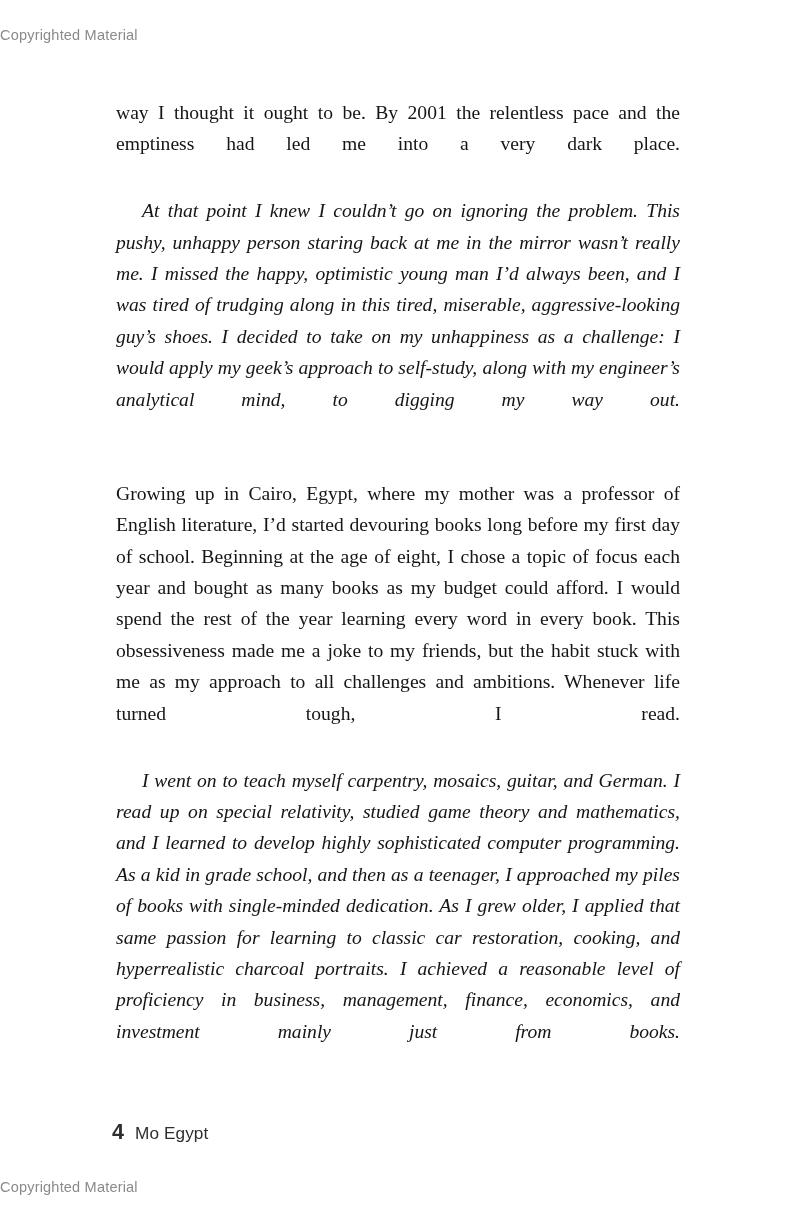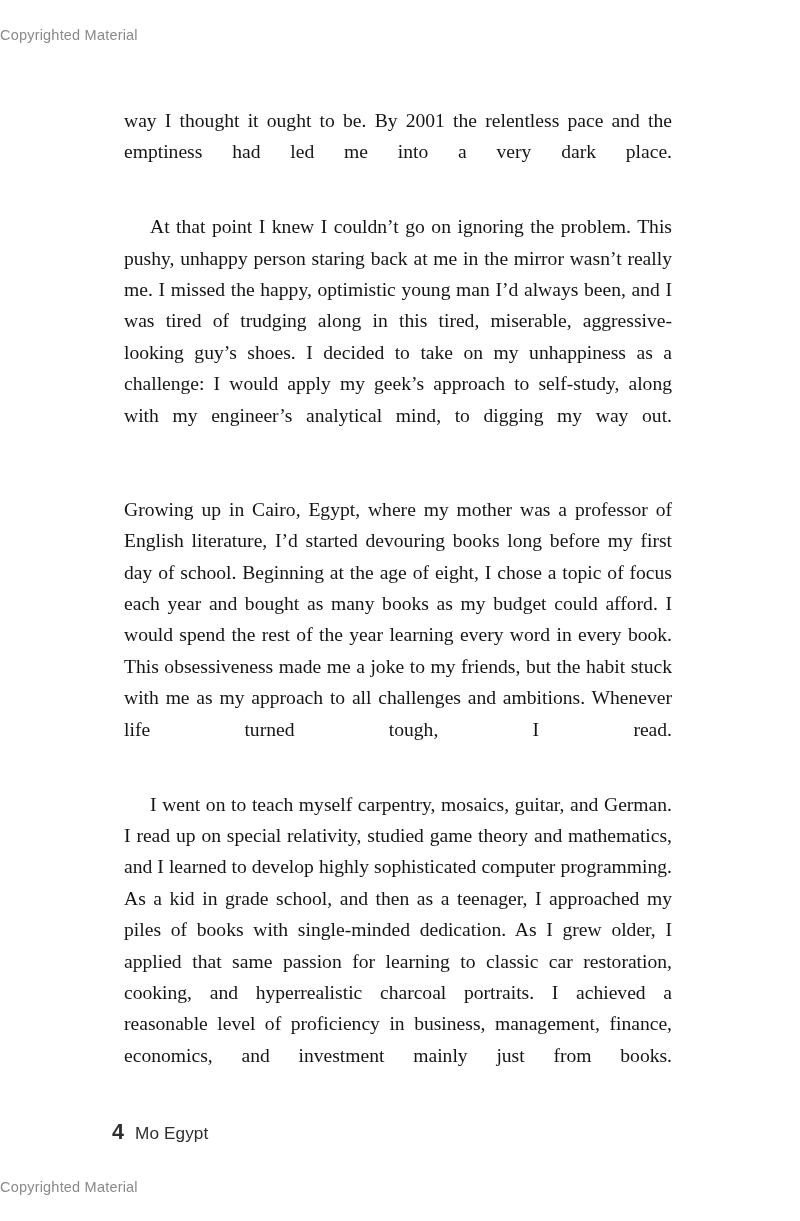--- a/index.html
+++ b/index.html
@@ -38,33 +38,34 @@
 
   
   .text-column {
     position: absolute;
     left: 112px;
     top: 93px;
     width: 572px;
   }
 
   p.para {
-    margin: 12px;
+    margin: 4px;
     font-size: 19.6px;
     line-height: 31.4px;
     color: #151515;
     text-align: justify;
     text-justify: inter-word;
     text-indent: 0;
     -webkit-hyphens: none;
     hyphens: none;
     word-spacing: 0.1px;
   }
   p.para.indent {
     text-indent: 26px;
+    font-style: italic;
   }
   p.para.space-before {
     margin-top: 31.4px;
   }
   
   p.para::after {
     content: "";
     display: inline-block;
     width: 100%;
   }

